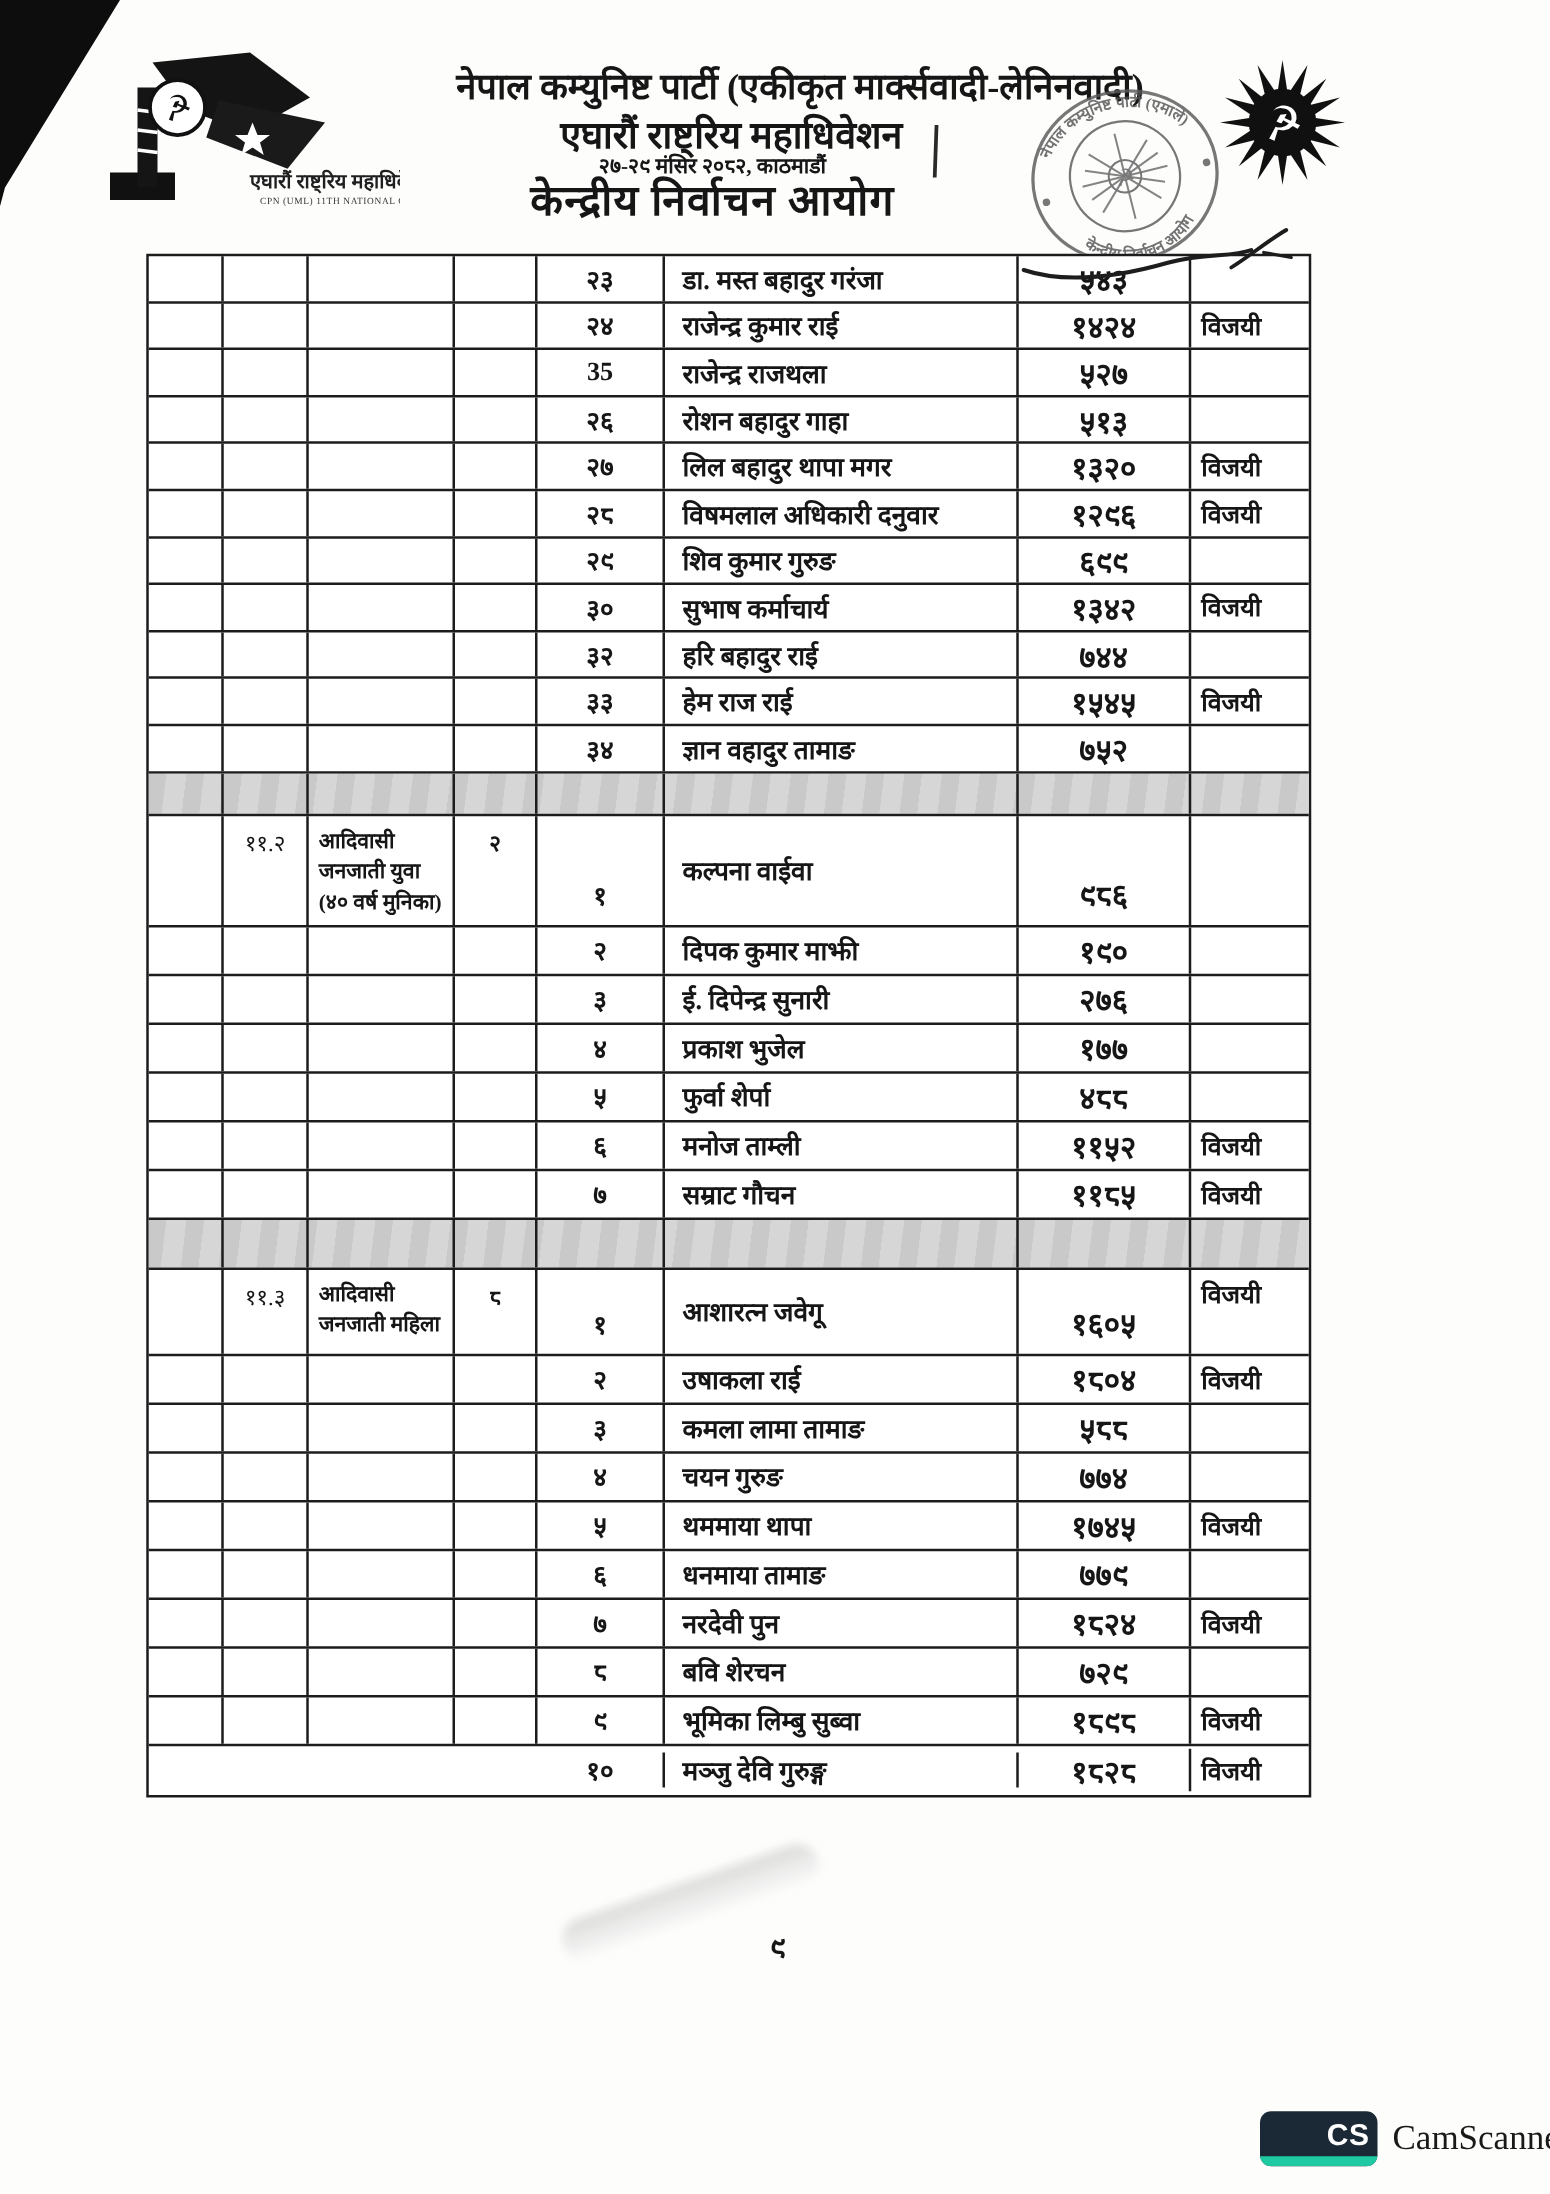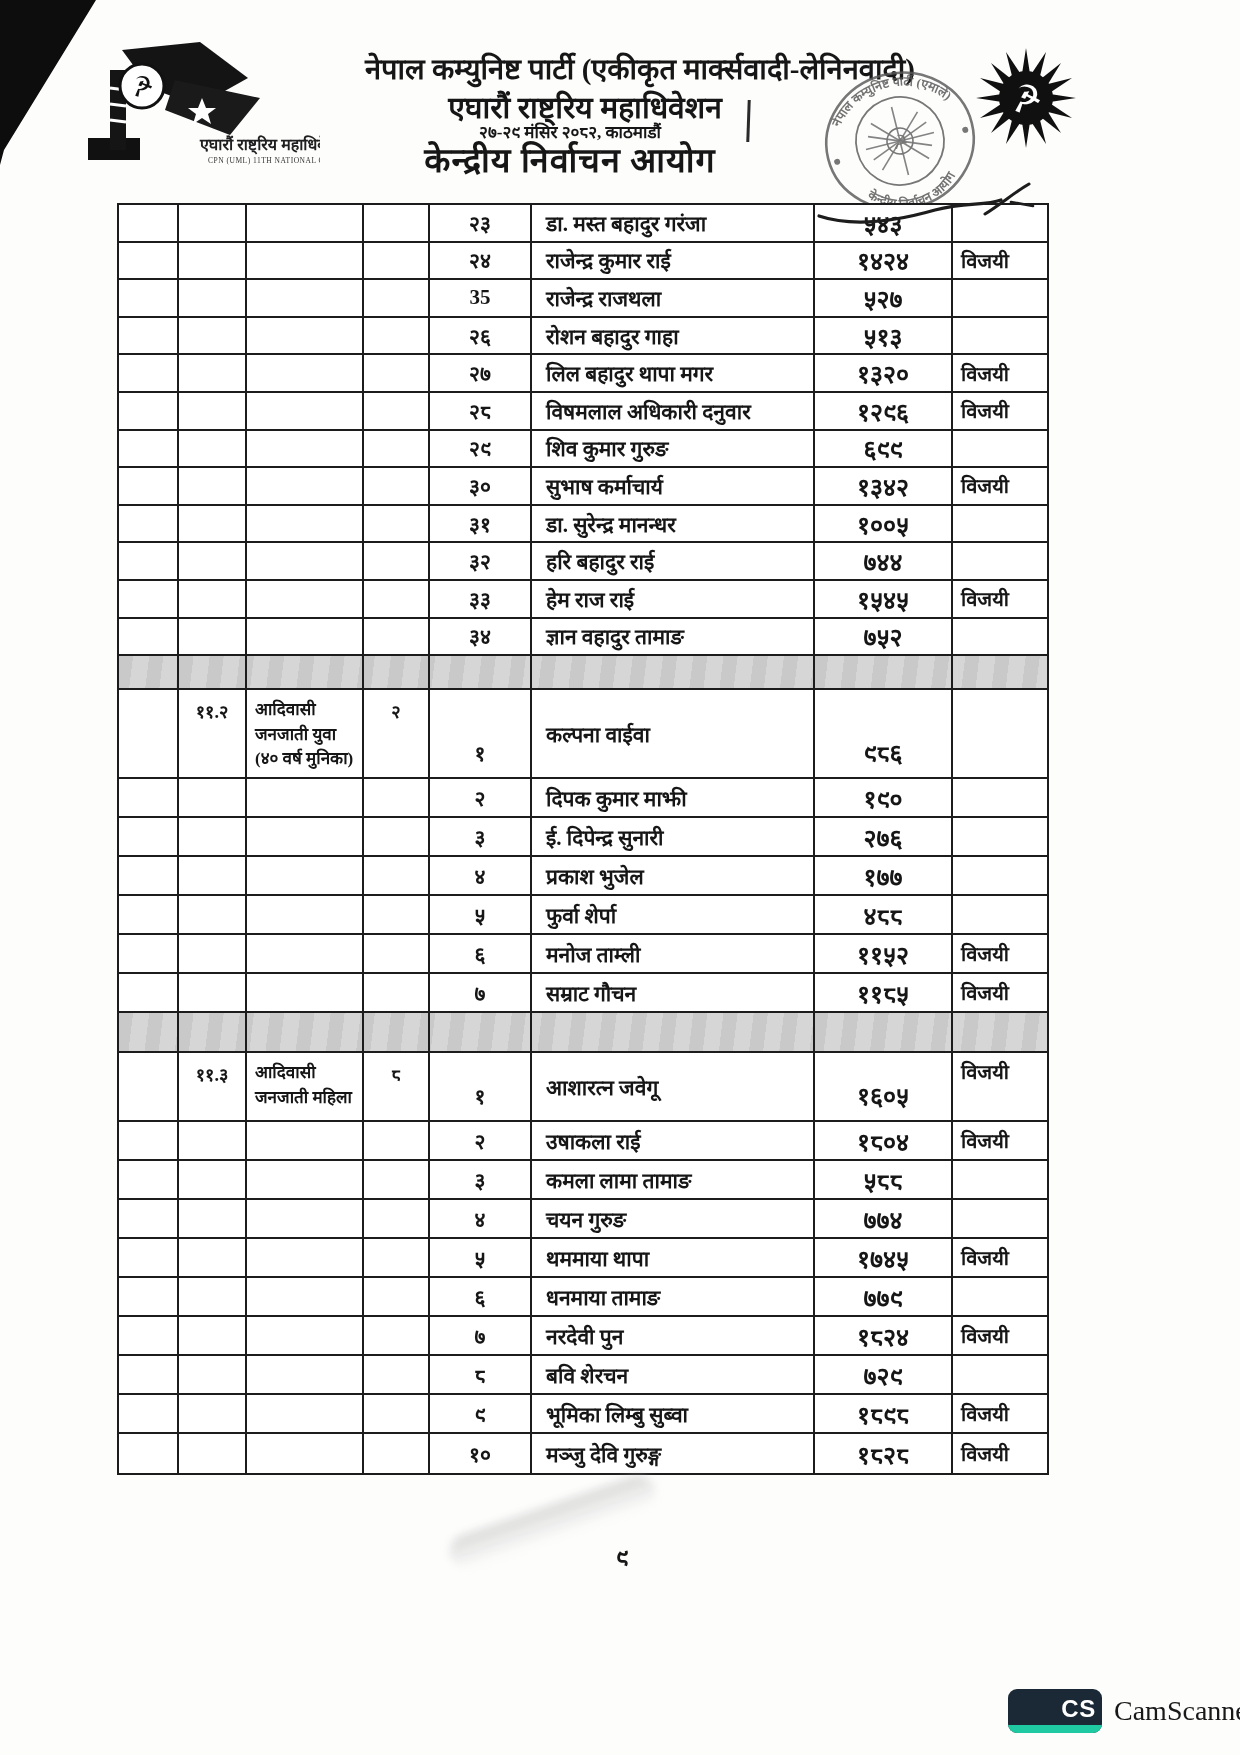--- a/index.html
+++ b/index.html
@@ -35,21 +35,21 @@
   }
   .t-row{display:flex;border-bottom:2px solid #1c1c1c;box-sizing:border-box;}
   .t-row:last-child{border-bottom:none;}
   .t-cell{
     box-sizing:border-box;border-right:2px solid #1c1c1c;
     display:flex;align-items:center;overflow:hidden;
     font-size:20px;
   }
   .t-cell:last-child{border-right:none;}
   .c1{width:60px;}
-  .c2{width:68px;justify-content:center;font-weight:700;font-size:18px;}
+  .c2{width:68px;justify-content:center;font-weight:400;font-size:18px;}
   .c3{width:117px;}
   .c4{width:66px;justify-content:center;font-weight:700;font-size:18px;}
   .c5{width:102px;justify-content:center;font-size:21px;font-weight:600;}
   .c6{width:283px;padding-left:14px;font-size:21px;font-weight:600;}
   .c7{width:138px;justify-content:center;font-size:25px;font-weight:600;}
   .c8{width:94px;padding-left:8px;font-size:20px;font-weight:700;}
   .sep{background:repeating-linear-gradient(97deg,#c9c9c9 0 14px,#d6d6d6 14px 30px);}
   .sec-first .c2{align-items:flex-start;padding-top:9px;}
   .sec-first .c3{align-items:flex-start;padding:8px 4px 0 8px;font-weight:700;font-size:17px;line-height:1.45;}
   .sec-first .c4{align-items:flex-start;padding-top:9px;}
@@ -256,30 +256,20 @@
       <div class="t-cell c5">३०</div>
       <div class="t-cell c6">सुभाष कर्माचार्य</div>
       <div class="t-cell c7">१३४२</div>
       <div class="t-cell c8">विजयी</div>
     </div>
     <div class="t-row" style="height: 37.6px;">
       <div class="t-cell c1"></div>
       <div class="t-cell c2"></div>
       <div class="t-cell c3"></div>
       <div class="t-cell c4"></div>
-      <div class="t-cell c5">३१</div>
-      <div class="t-cell c6">डा. सुरेन्द्र मानन्धर</div>
-      <div class="t-cell c7">१००५</div>
-      <div class="t-cell c8"></div>
-    </div>
-    <div class="t-row" style="height: 37.6px;">
-      <div class="t-cell c1"></div>
-      <div class="t-cell c2"></div>
-      <div class="t-cell c3"></div>
-      <div class="t-cell c4"></div>
       <div class="t-cell c5">३२</div>
       <div class="t-cell c6">हरि बहादुर राई</div>
       <div class="t-cell c7">७४४</div>
       <div class="t-cell c8"></div>
     </div>
     <div class="t-row" style="height: 37.6px;">
       <div class="t-cell c1"></div>
       <div class="t-cell c2"></div>
       <div class="t-cell c3"></div>
       <div class="t-cell c4"></div>
@@ -471,21 +461,21 @@
     <div class="t-row" style="height: 39px;">
       <div class="t-cell c1"></div>
       <div class="t-cell c2"></div>
       <div class="t-cell c3"></div>
       <div class="t-cell c4"></div>
       <div class="t-cell c5">९</div>
       <div class="t-cell c6">भूमिका लिम्बु सुब्वा</div>
       <div class="t-cell c7">१८९८</div>
       <div class="t-cell c8">विजयी</div>
     </div>
-    <div class="t-row" style="height: 39px;">
+    <div class="t-row" style="height: 39px; align-items: center;">
       <div class="t-cell c1"></div>
       <div class="t-cell c2"></div>
       <div class="t-cell c3"></div>
       <div class="t-cell c4"></div>
       <div class="t-cell c5">१०</div>
       <div class="t-cell c6">मञ्जु देवि गुरुङ्ग</div>
       <div class="t-cell c7">१८२८</div>
       <div class="t-cell c8">विजयी</div>
     </div>
   </div>

